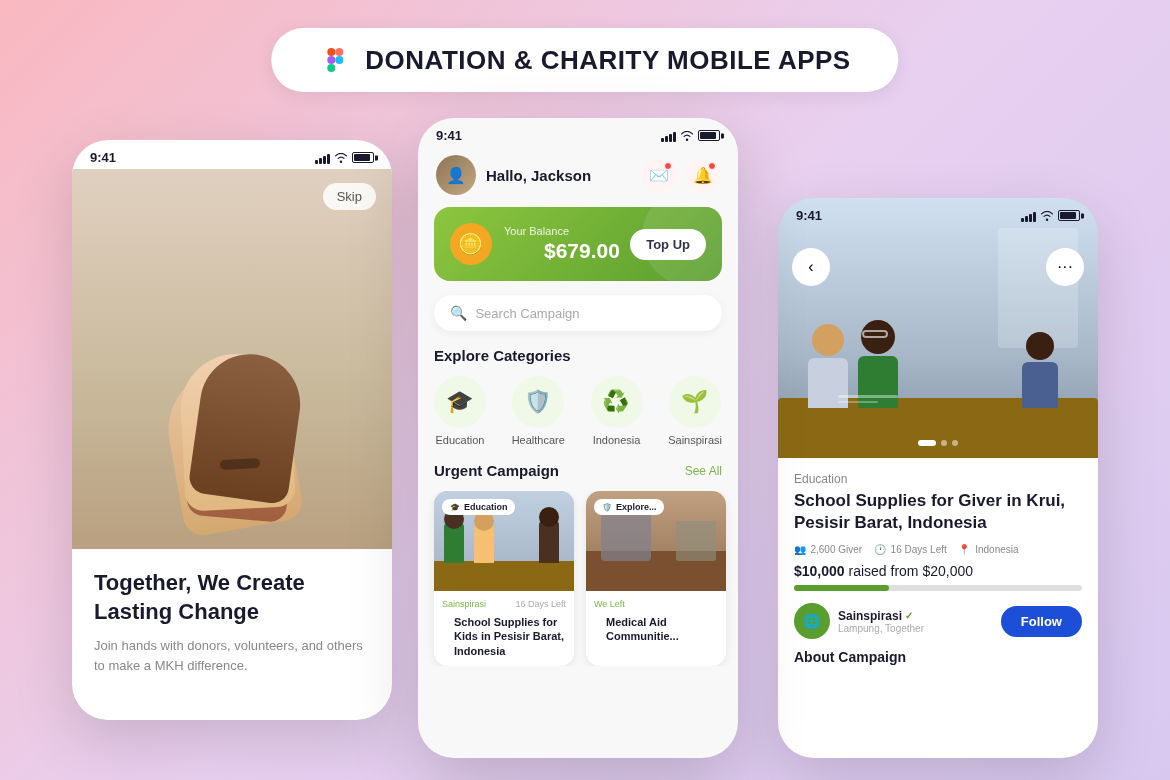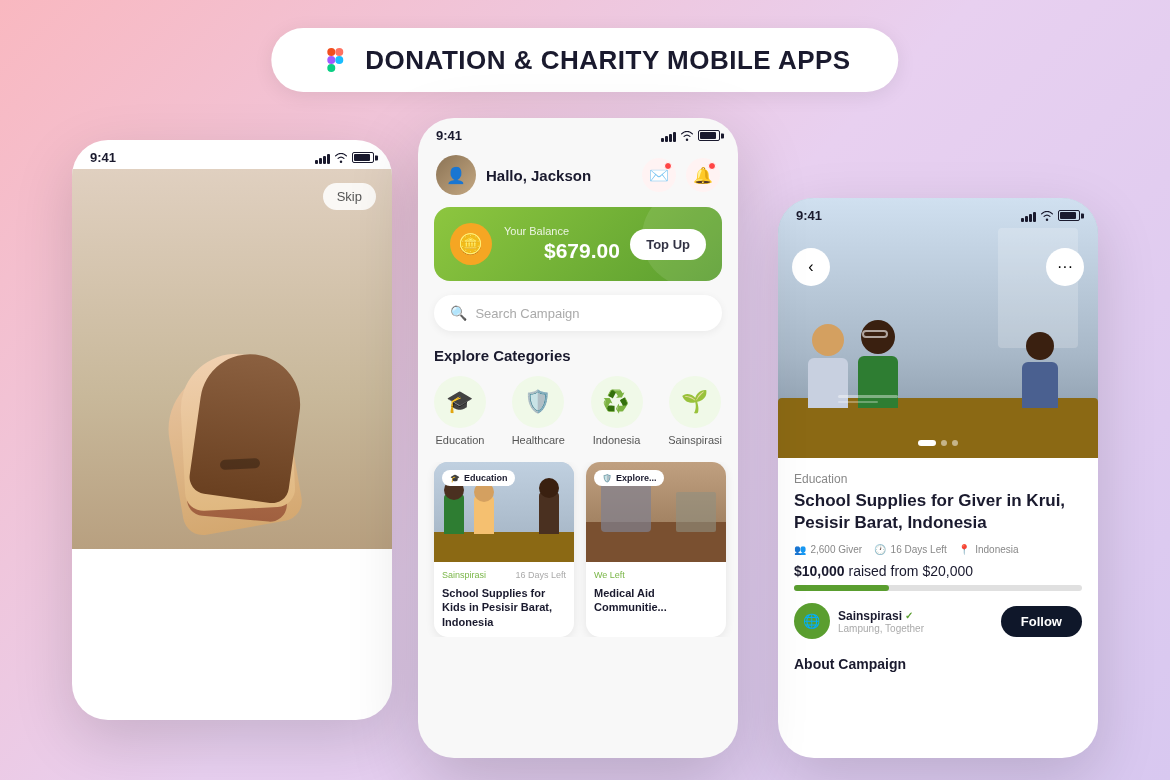--- a/index.html
+++ b/index.html
@@ -393,20 +393,21 @@
     }
     .campaign-days {
       font-size: 9px;
       color: #aaa;
     }
     .campaign-title {
       font-size: 11px;
       font-weight: 600;
       color: #1a1a2e;
       line-height: 1.3;
+      margin-left: 12px;
     }
     .campaign-org-row {
       display: flex;
       justify-content: space-between;
       margin-bottom: 4px;
     }
 
     
     .right-hero {
       width: 100%;
@@ -528,34 +529,34 @@
       color: #1a1a2e;
       display: flex;
       align-items: center;
       gap: 3px;
     }
     .org-loc {
       font-size: 10px;
       color: #aaa;
     }
     .follow-btn {
-      background: #0f172a;
+      background: #1d4ed8;
       color: white;
       border: none;
       border-radius: 20px;
       padding: 8px 20px;
       font-size: 13px;
       font-weight: 700;
       cursor: pointer;
     }
     .about-label {
       font-size: 14px;
       font-weight: 700;
       color: #1a1a2e;
-      margin-top: 17px;
+      margin-top: 10px;
     }
 
     
     .classroom-bg {
       width: 100%;
       height: 100%;
       background: linear-gradient(180deg, #b8c8d8 0%, #8090a0 100%);
       position: relative;
     }
     .classroom-table {
@@ -612,20 +613,24 @@
         <div style="position:absolute;bottom:10px;left:60px;width:100px;height:150px;background:linear-gradient(180deg,#c4855a 0%,#a06040 100%);border-radius:60px 60px 20px 20px;transform:rotate(5deg);"></div>
         <div style="position:absolute;bottom:20px;left:50px;width:110px;height:155px;background:linear-gradient(180deg,#f0d0b0 0%,#e0b880 100%);border-radius:60px 60px 20px 20px;transform:rotate(-3deg);"></div>
         <div style="position:absolute;bottom:30px;left:65px;width:100px;height:145px;background:linear-gradient(180deg,#8B6040 0%,#6a4020 100%);border-radius:60px 60px 20px 20px;transform:rotate(8deg);"></div>
 
         <div style="position:absolute;bottom:60px;left:88px;width:40px;height:10px;background:rgba(0,0,0,0.3);border-radius:10px;transform:rotate(-3deg);"></div>
       </div>
     </div>
     <button class="skip-btn">Skip</button>
   </div>
 
+  <div class="left-content">
+    <div class="left-title">Together, We Create Lasting Change</div>
+    <div class="left-desc">Join hands with donors, volunteers, and others to make a MKH difference.</div>
+  </div>
 </div>
 
 <div class="phone-center">
   <div class="status-bar">
     <span>9:41</span>
     <div class="status-icons">
       <div class="signal-bars">
         <div class="signal-bar" style="height:4px"></div>
         <div class="signal-bar" style="height:6px"></div>
         <div class="signal-bar" style="height:8px"></div>
@@ -689,20 +694,24 @@
     <div class="category-item">
       <div class="category-icon">♻️</div>
       <span class="category-label">Indonesia</span>
     </div>
     <div class="category-item">
       <div class="category-icon">🌱</div>
       <span class="category-label">Sainspirasi</span>
     </div>
   </div>
 
+  <div class="urgent-header">
+    <span class="section-title" style="padding:0;margin:0;">Urgent Campaign</span>
+    <span class="see-all">See All</span>
+  </div>
 
   <div class="campaign-cards">
 
     <div class="campaign-card">
       <div class="campaign-img" style="background:linear-gradient(180deg,#b8c8d8 0%,#8090a0 100%);">
 
         <div style="width:100%;height:100%;background:linear-gradient(180deg,#c0d0e0 0%,#a0b0c0 100%);position:relative;">
           <div style="position:absolute;bottom:0;left:0;right:0;height:30px;background:#8B6914;"></div>
           <div style="position:absolute;bottom:28px;left:10px;width:20px;height:40px;background:#2E7D32;border-radius:4px 4px 0 0;"></div>
           <div style="position:absolute;bottom:62px;left:10px;width:20px;height:20px;background:#4a3020;border-radius:50%;"></div>

